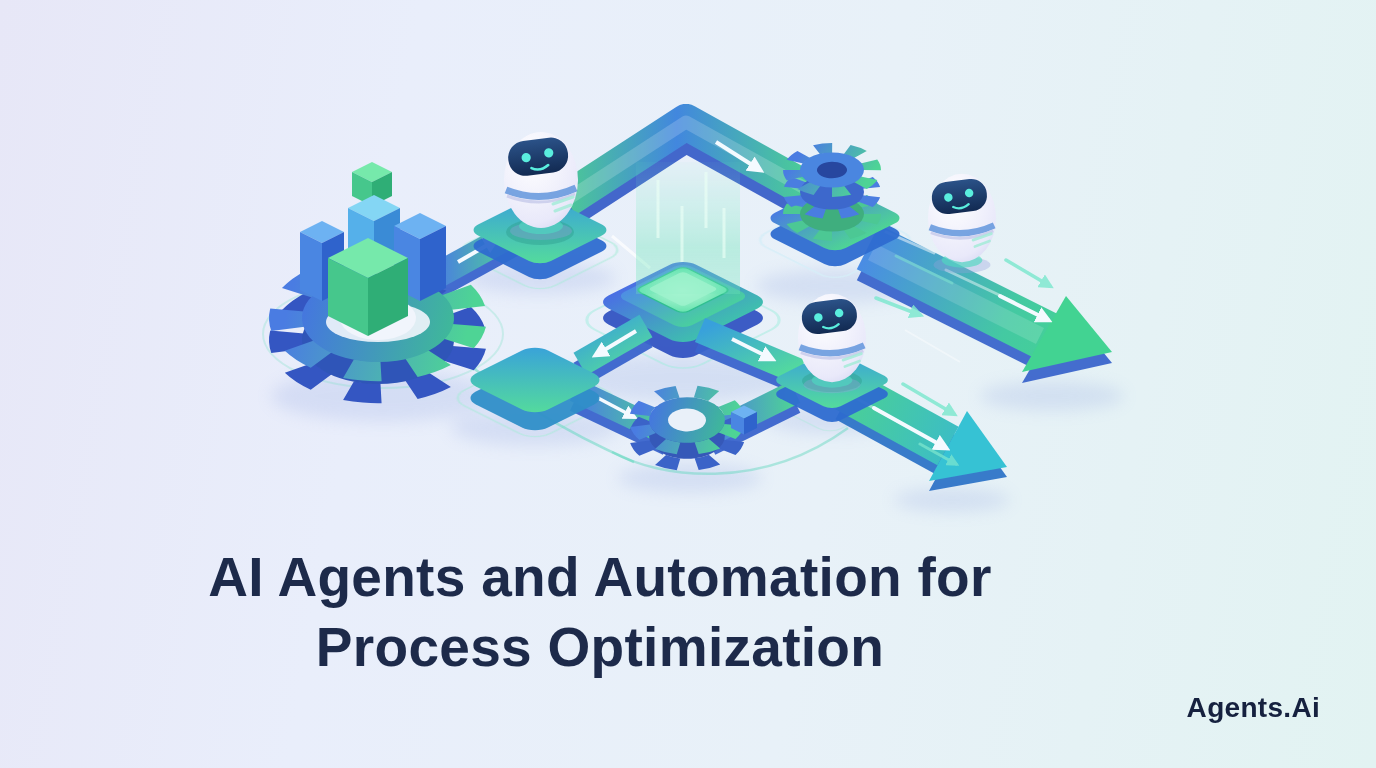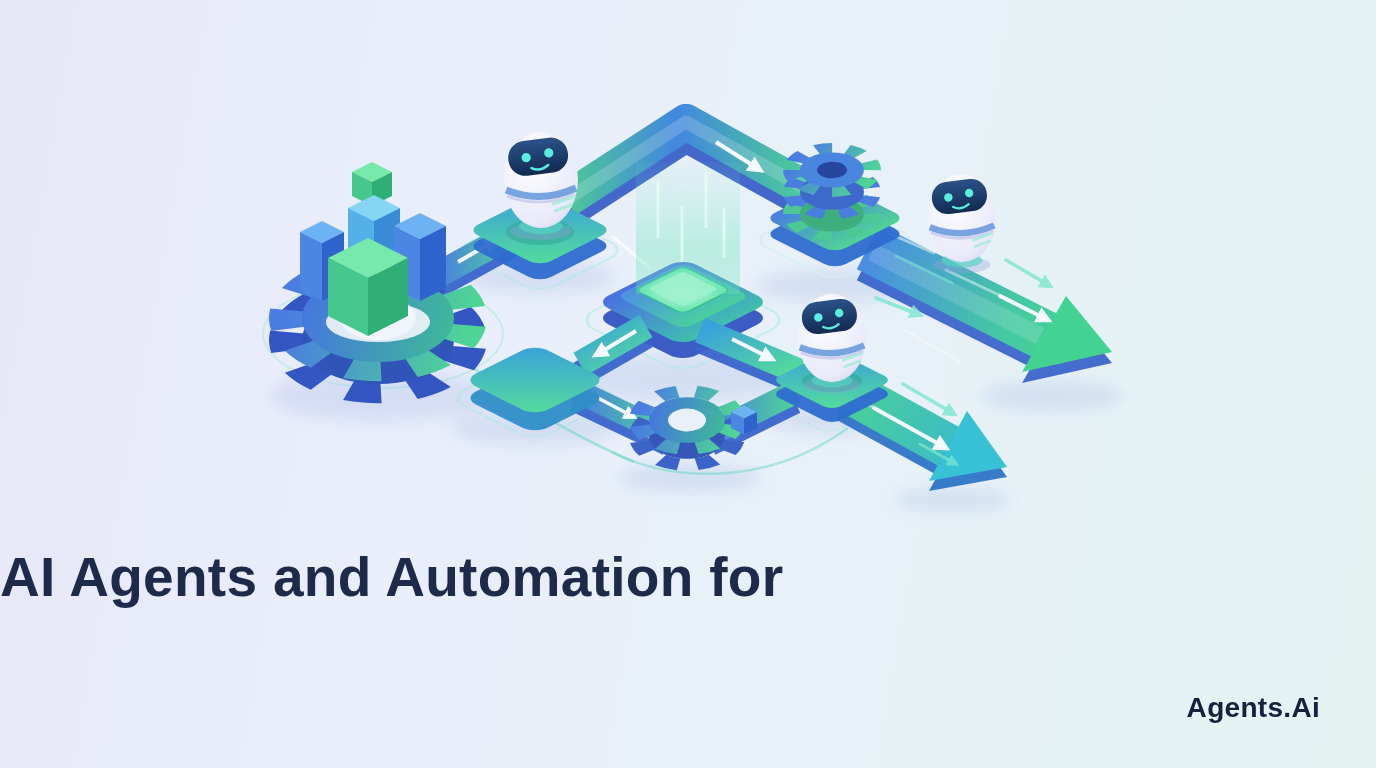--- a/index.html
+++ b/index.html
@@ -6,21 +6,21 @@
   .stage{
     position:relative;
     width:1376px;height:768px;
     overflow:hidden;
     background:linear-gradient(100deg,#e7e7f7 0%,#e9eefb 28%,#e8f1f8 60%,#e2f3f2 100%);
     font-family:"Liberation Sans", sans-serif;
   }
   .stage svg.illus{position:absolute;left:0;top:0;}
   .headline{
     position:absolute;left:0;top:542px;width:1200px;
-    text-align:left;
+    text-align:center;
     color:#1d2a4a;
     font-size:55px;line-height:70px;font-weight:700;letter-spacing:.3px;
   }
   .brand{
     position:absolute;right:56px;top:692px;
     color:#16213f;font-size:28px;font-weight:700;letter-spacing:.3px;
   }
 </style>
 </head>
 <body>
@@ -301,16 +301,17 @@
       <path d="M920 444 L956 464" stroke="#7fe8cf" stroke-width="3" opacity="0.7" marker-end="url(#mM)"></path>
     </g>
 
     <use href="#robot" transform="translate(541,180)"></use>
     <use href="#robot" transform="translate(962,218) scale(0.92)"></use>
     <use href="#robot" transform="translate(832,338) scale(0.92)"></use>
   </svg>
 
   <div class="headline">
     <div>AI Agents and Automation for</div>
+    <div>Process Optimization</div>
   </div>
 
   <div class="brand">Agents.Ai</div>
 </div>
 
 </body></html>

